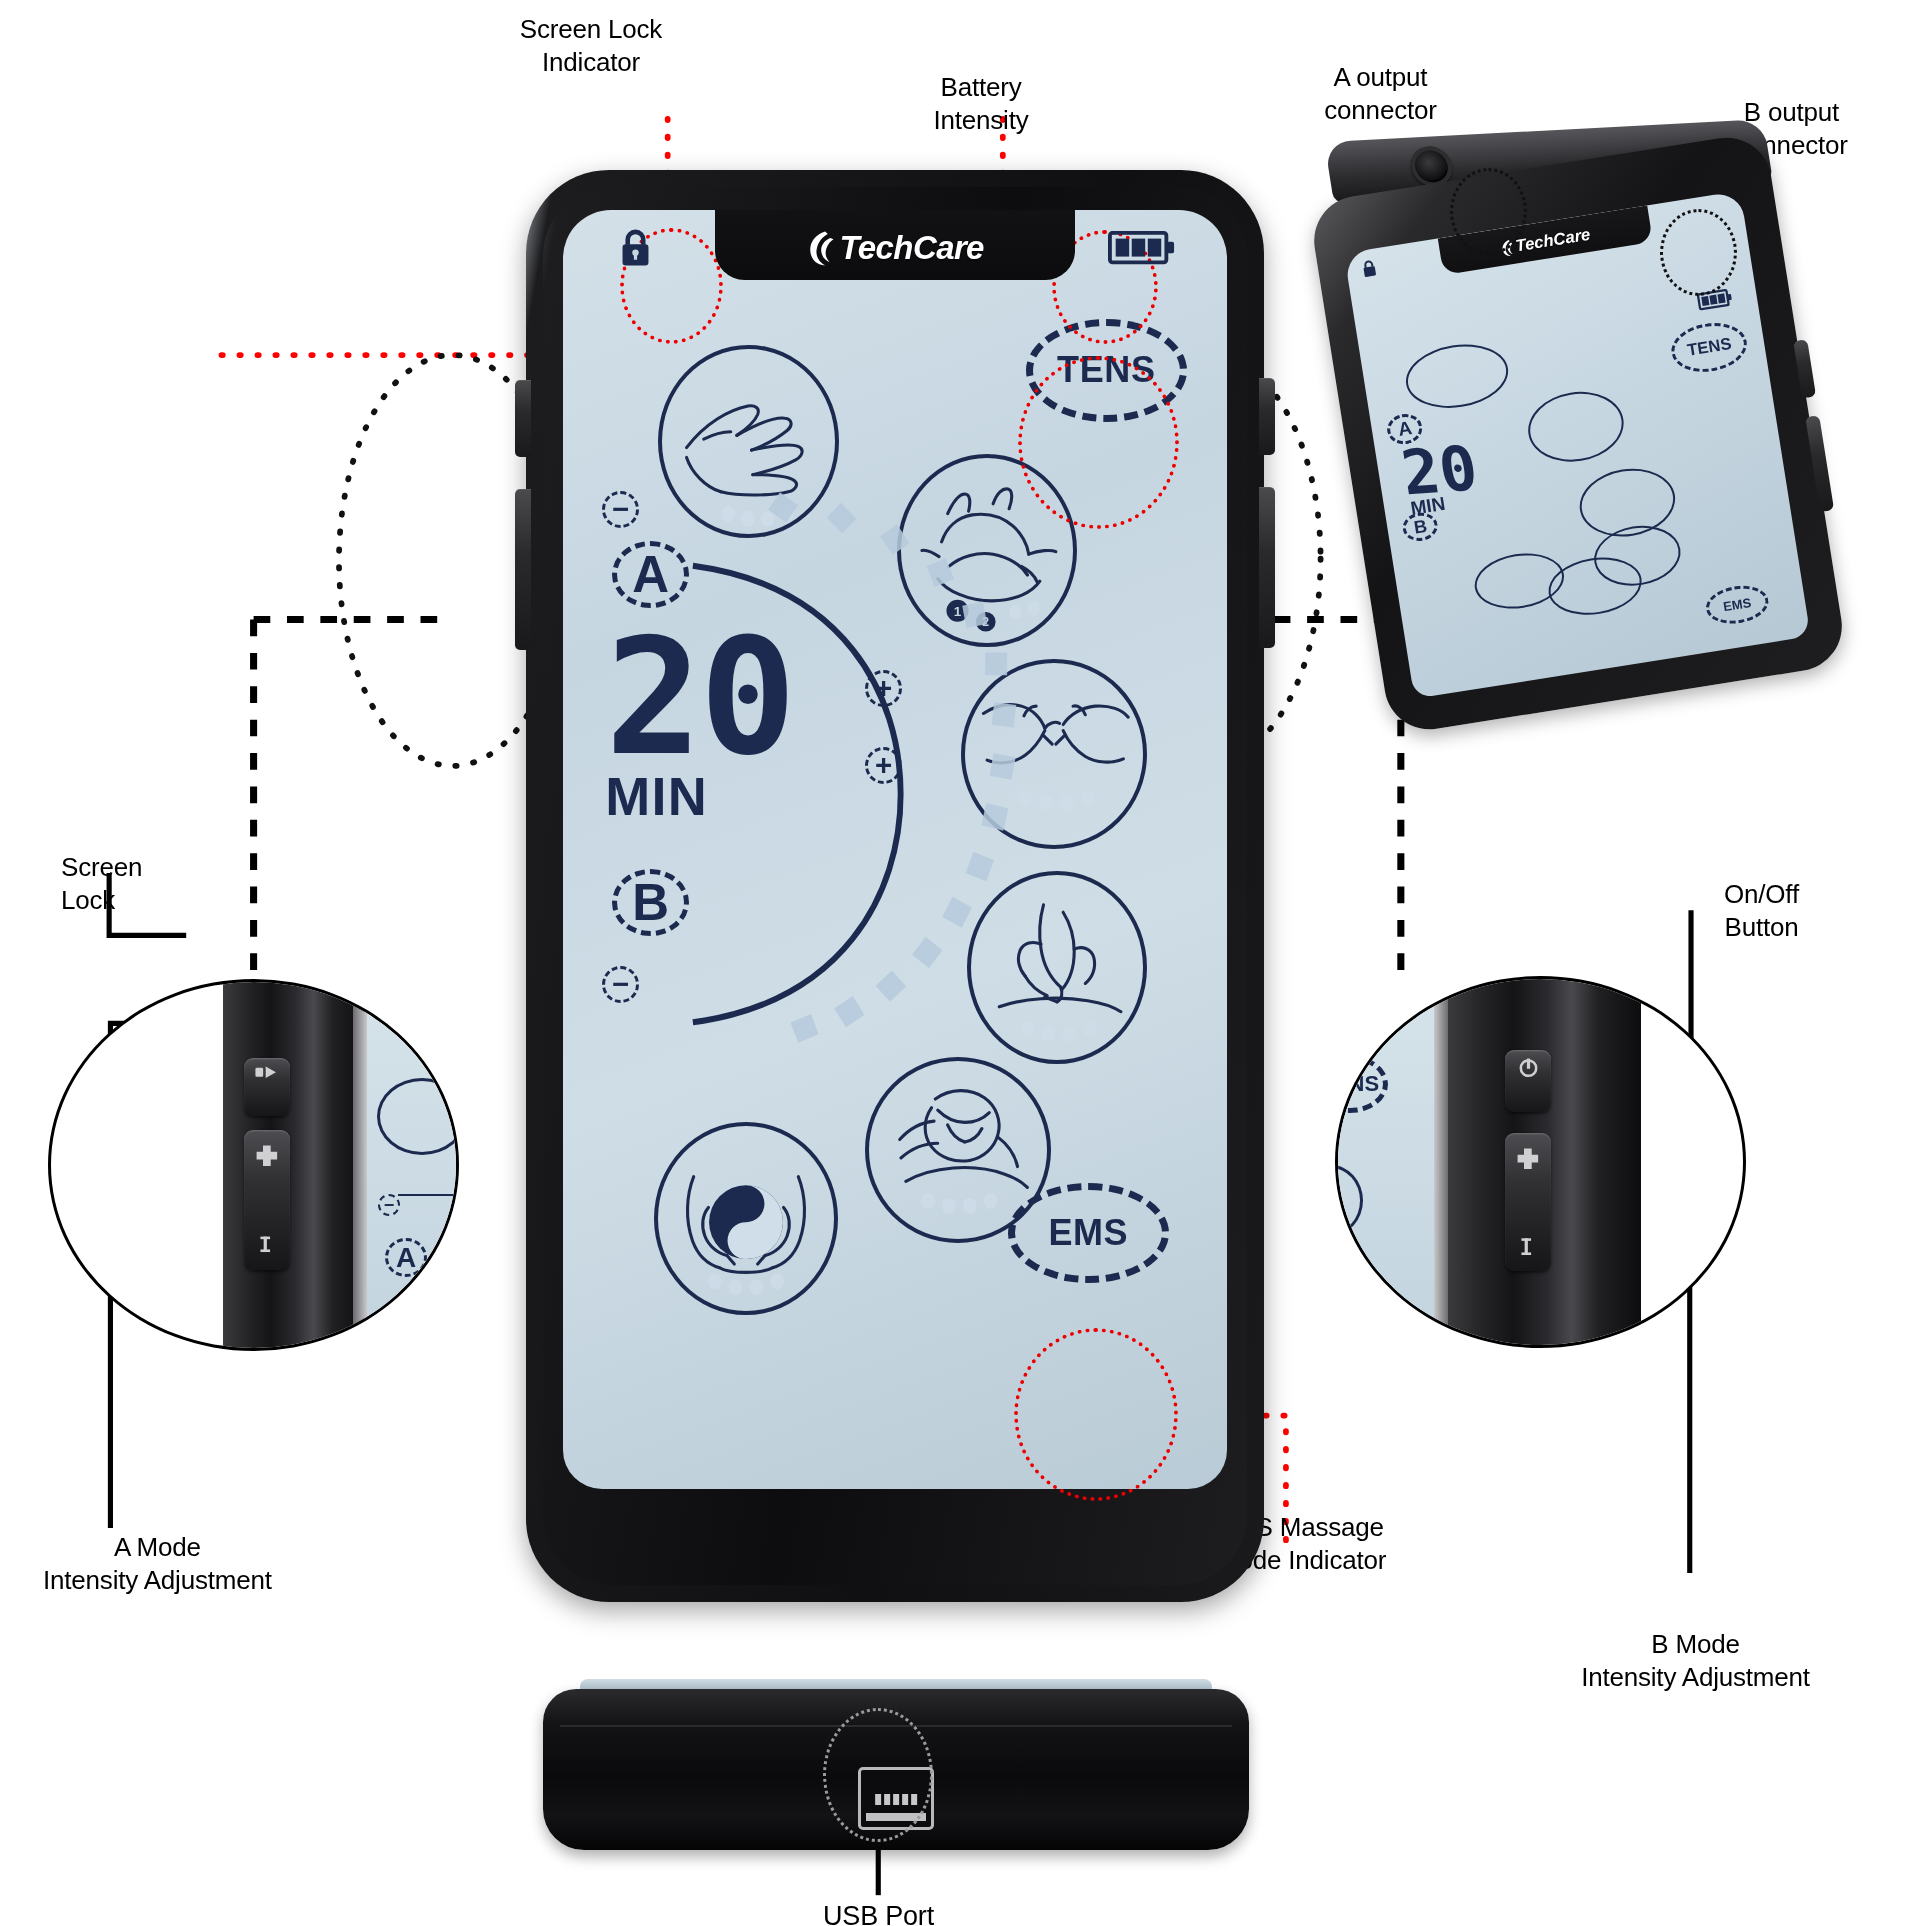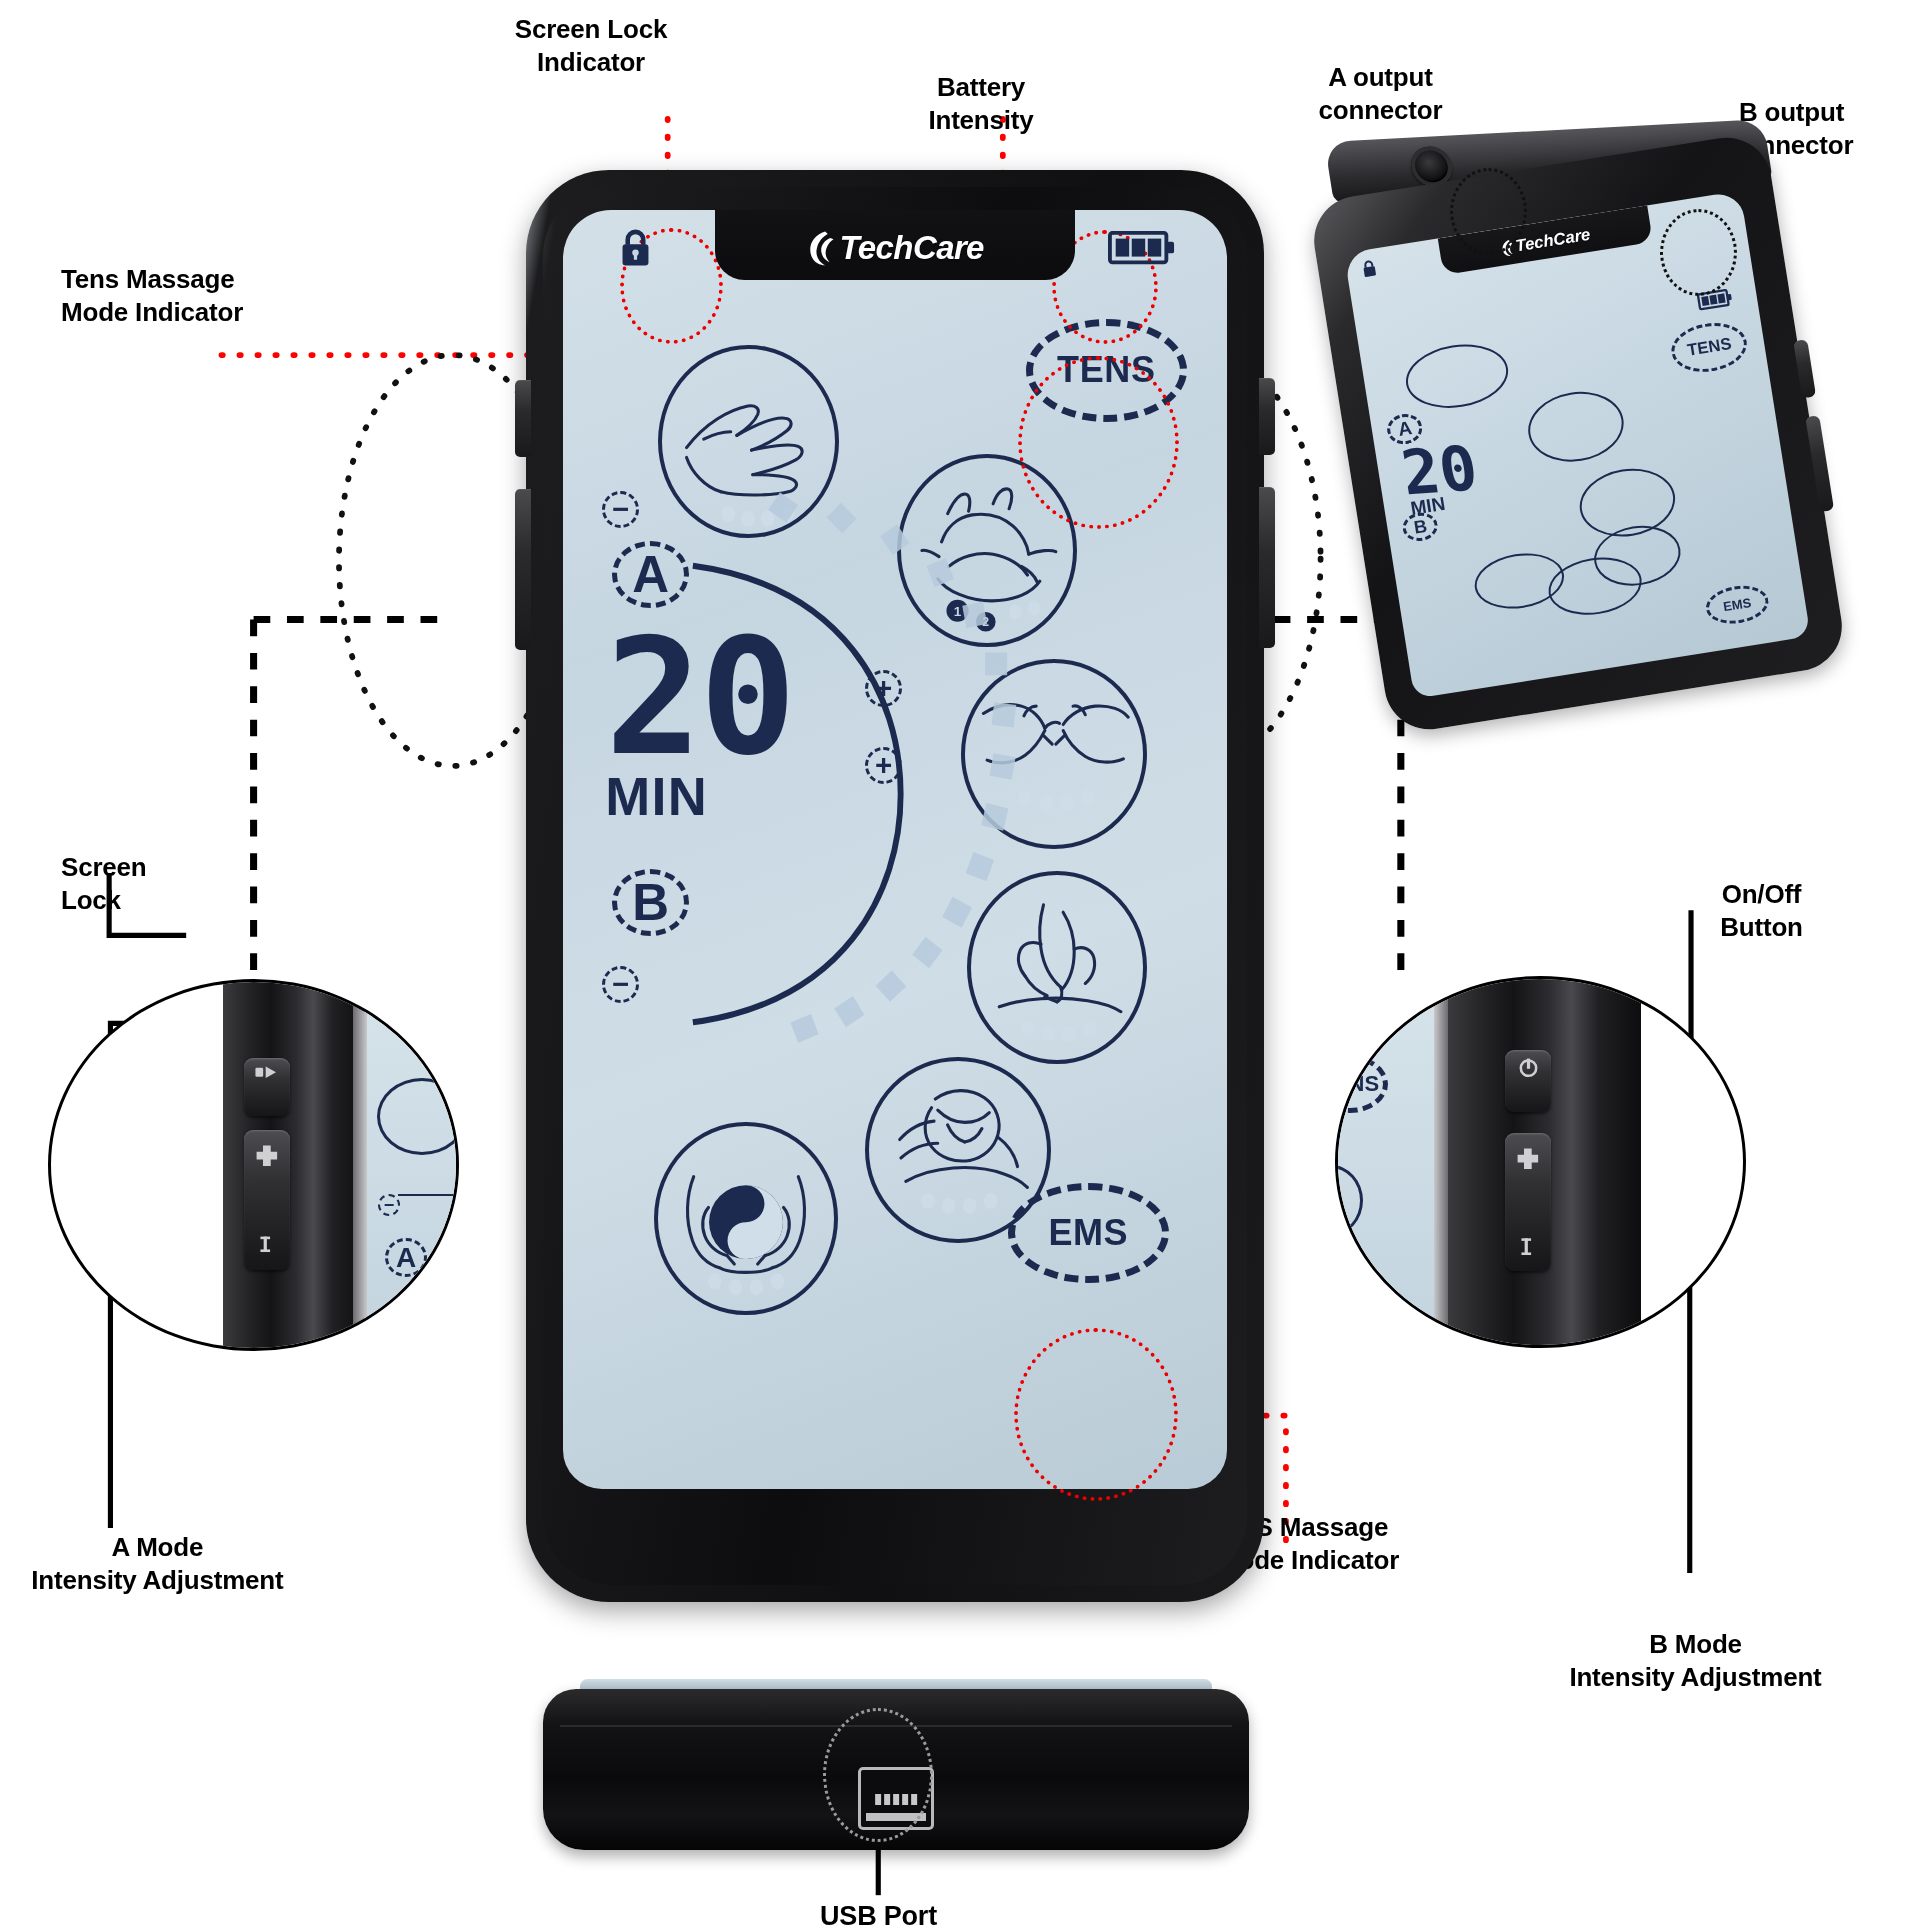--- a/index.html
+++ b/index.html
@@ -7,21 +7,21 @@
     width: 1926px; height: 1926px;
     background: #ffffff;
     font-family: "Liberation Sans", sans-serif;
     overflow: hidden;
   }
   #stage { position: relative; width: 1926px; height: 1926px; }
 
   
   .label {
     position: absolute;
-    font-weight: bold;
+    font-weight: normal;
     color: #000;
     line-height: 1.25;
     white-space: pre-line;
     letter-spacing: -0.2px;
   }
   .l-40 { font-size: 26px; }
   .l-42 { font-size: 27px; }
   .ta-c { text-align: center; }
   .ta-l { text-align: left; }
 
@@ -286,22 +286,20 @@
 
   <div class="label l-40 ta-c" style="left:891px; top:71px; width:180px;">Battery
 Intensity</div>
 
   <div class="label l-40 ta-c" style="left:1284px; top:61px; width:193px;">A output
 connector</div>
 
   <div class="label l-40 ta-c" style="left:1695px; top:96px; width:193px;">B output
 connector</div>
 
-  <div class="label l-40 ta-l" style="left:61px; top:263px; width:276px;">Tens Massage
-Mode Indicator</div>
 
   <div class="label l-40 ta-l" style="left:1217px; top:1511px; width:276px;">EMS Massage
 Mode Indicator</div>
 
   <div class="label l-40 ta-l" style="left:61px; top:851px; width:193px;">Screen
 Lock</div>
 
   <div class="label l-40 ta-c" style="left:6.4px; top:1531px; width:302px;">A Mode
 Intensity Adjustment</div>
 

